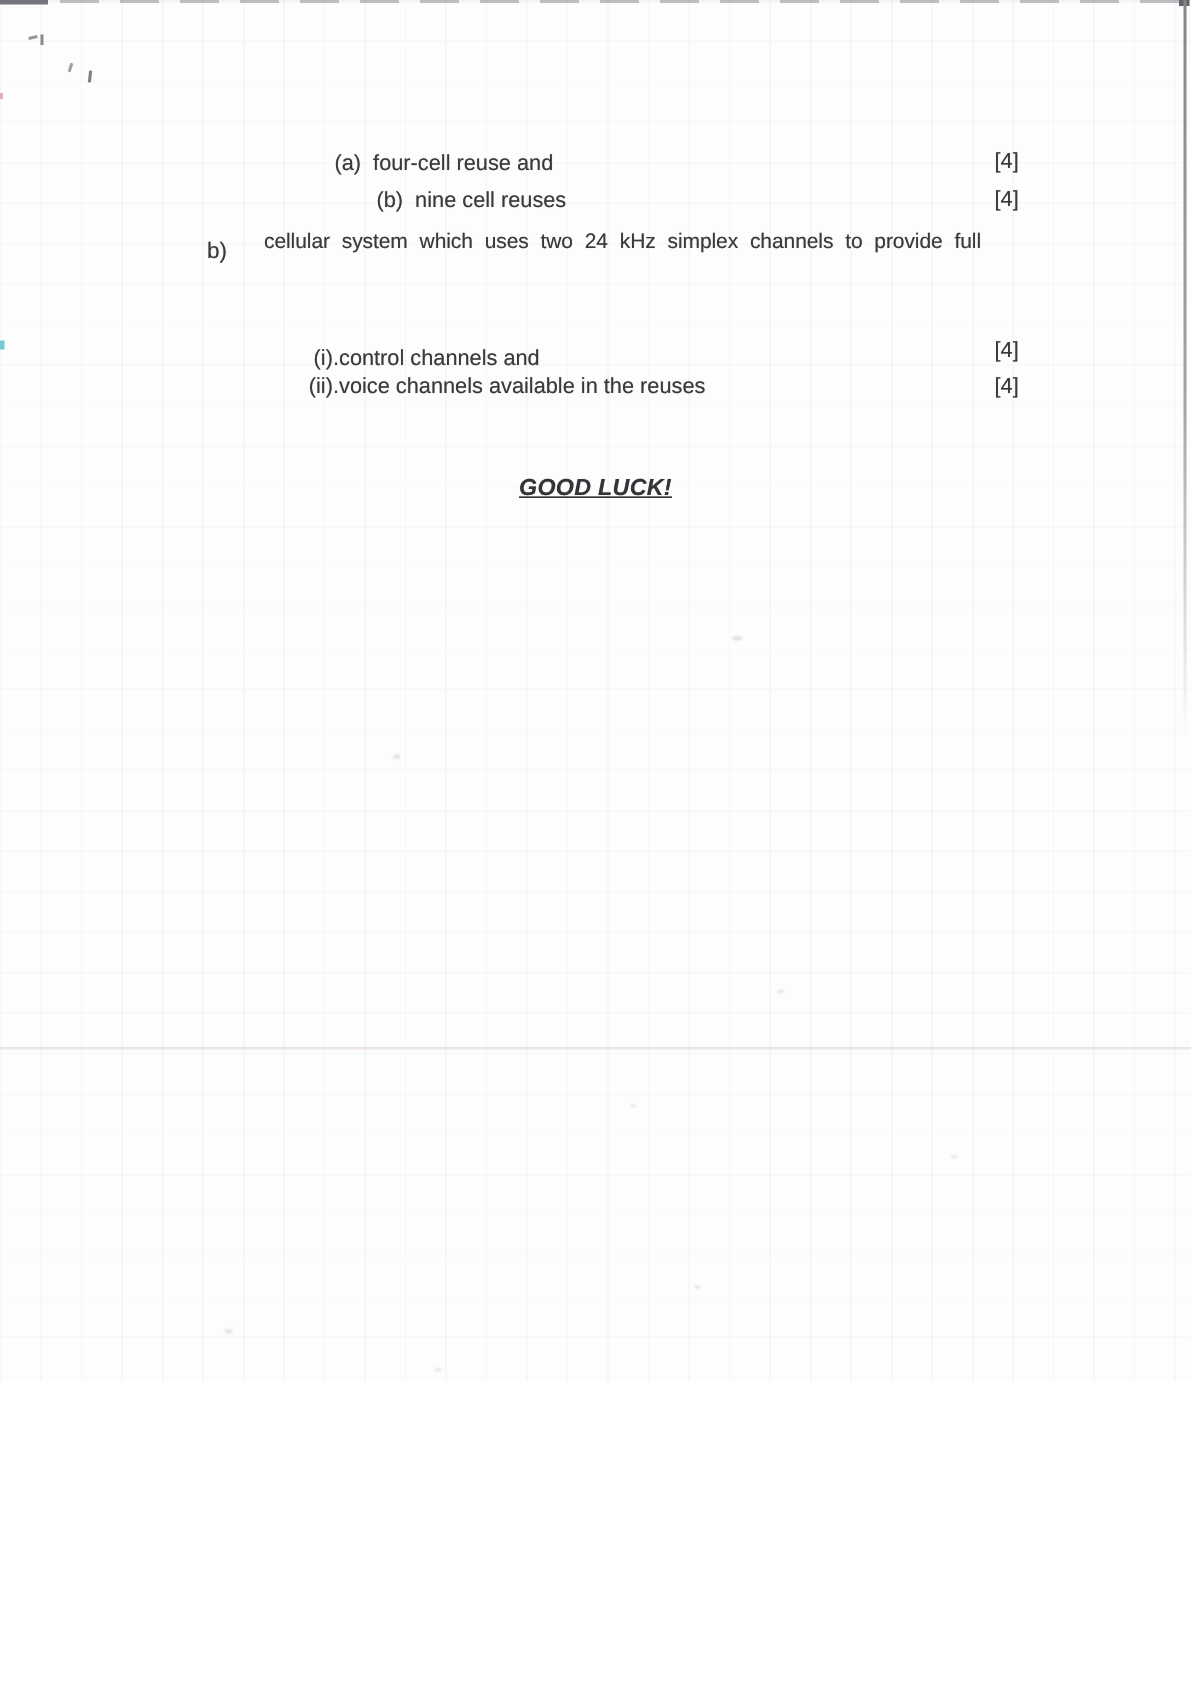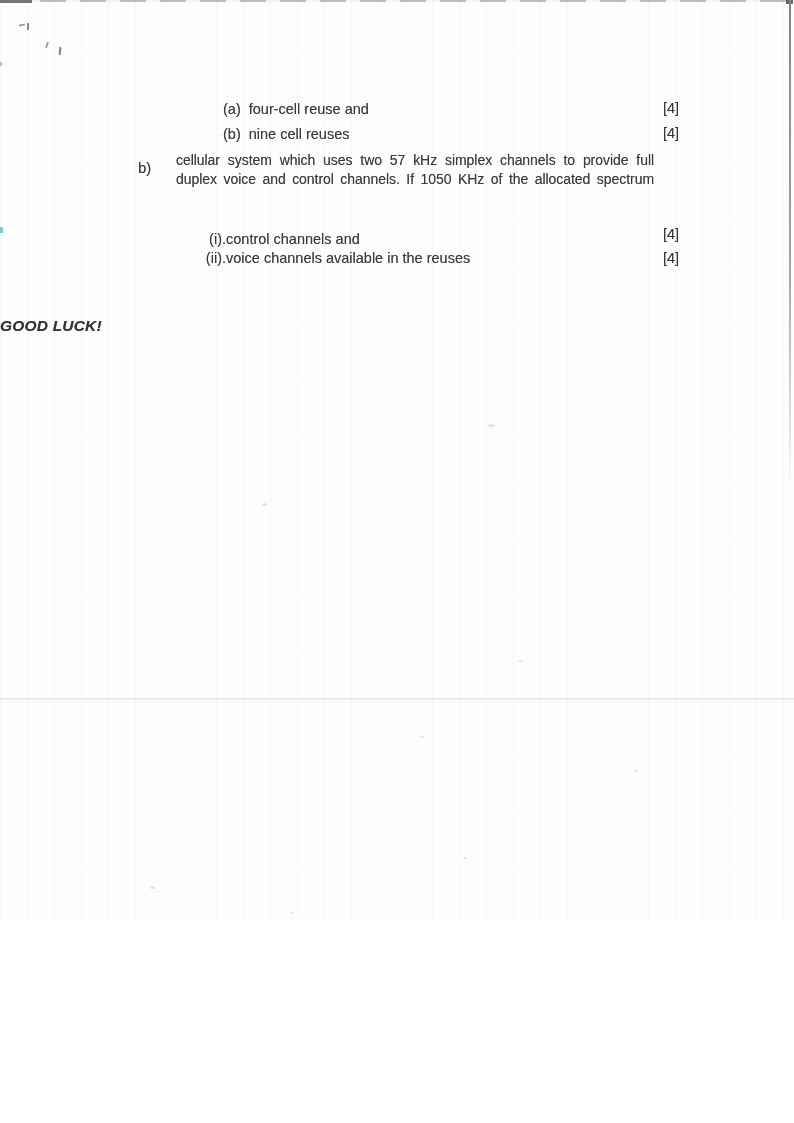--- a/index.html
+++ b/index.html
@@ -83,23 +83,24 @@
   .pb-body .lline { text-align: left; }
   .sub-row {
     position: absolute; left: 192px;
     font-size: 14.5px; line-height: 16px; white-space: nowrap;
     text-shadow: 0 0 0.5px rgba(58,58,62,0.55);
     text-align: right;
   }
   .sub-label { display: inline-block; width: 34px; }
   .closing {
     position: absolute; top: 317px; left: 0; width: 794px;
-    font-weight: bold; font-style: italic;
+    text-align: center; font-weight: bold; font-style: italic;
     font-size: 15.5px; letter-spacing: 0.2px; color: #333338;
     text-shadow: 0 0 0.5px rgba(50,50,56,0.6);
+    text-decoration: underline;
   }
   .page-num {
     position: absolute; top: 999px; left: 0; width: 794px;
     text-align: center; font-size: 14px; color: #4a4a50;
   }
 </style>
 </head>
 <body>
 
 <div class="page">
@@ -124,29 +125,28 @@
   <div class="smudge" style="left:150px;top:886px;width:5px;height:3px;"></div>
   <div class="smudge" style="left:290px;top:912px;width:4px;height:2px;"></div>
   <div class="smudge" style="left:463px;top:857px;width:4px;height:2px;"></div>
   <div class="smudge" style="left:634px;top:770px;width:4px;height:2px;"></div>
 
   <div class="opt-row" style="top:101px;">
     <span class="opt-label">(a)</span><span>four-cell reuse and</span>
   </div>
   <div class="marks" style="top:100px;">[4]</div>
 
-  <div class="opt-row" style="top:126px;">
+  <div class="opt-row" style="top:126px;margin-left:28px;">
     <span class="opt-label">(b)</span><span>nine cell reuses</span>
   </div>
   <div class="marks" style="top:125px;">[4]</div>
 
   <div class="pb-label">b)</div>
   <div class="pb-body">
-    <div class="jline">cellular system which uses two 57 kHz simplex channels to provide full</div>
-    <div class="jline">duplex voice and control channels. If 1050 KHz of the allocated spectrum</div>
+    <div class="jline">cellular system which uses two 24 kHz simplex channels to provide full</div>
   </div>
 
   <div class="sub-row" style="top:231px;">
     <span class="sub-label">(i).</span><span>control channels and</span>
   </div>
   <div class="marks" style="top:226px;">[4]</div>
 
   <div class="sub-row" style="top:250px;">
     <span class="sub-label">(ii).</span><span>voice channels available in the reuses</span>
   </div>

